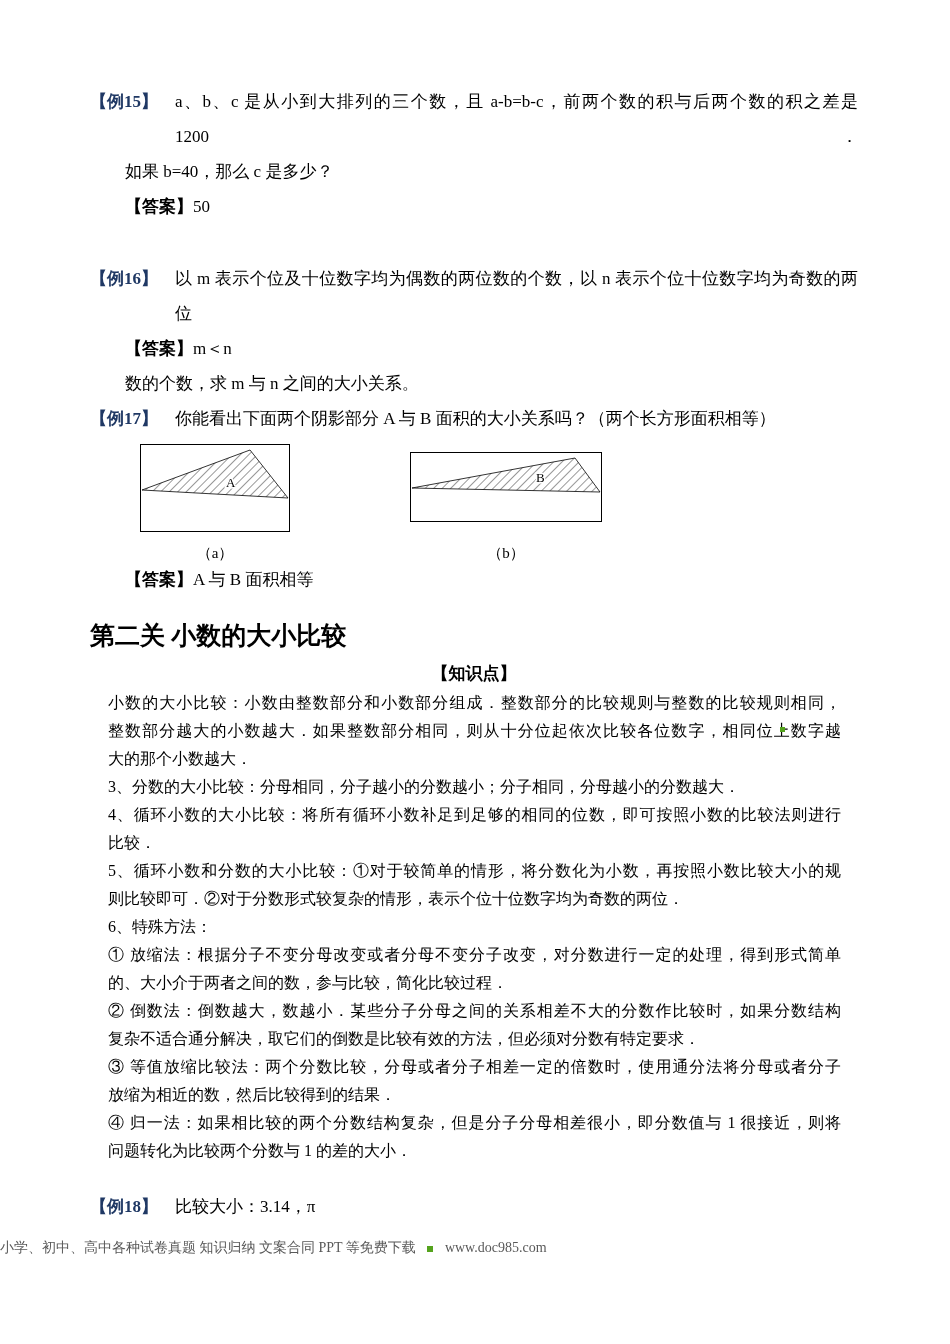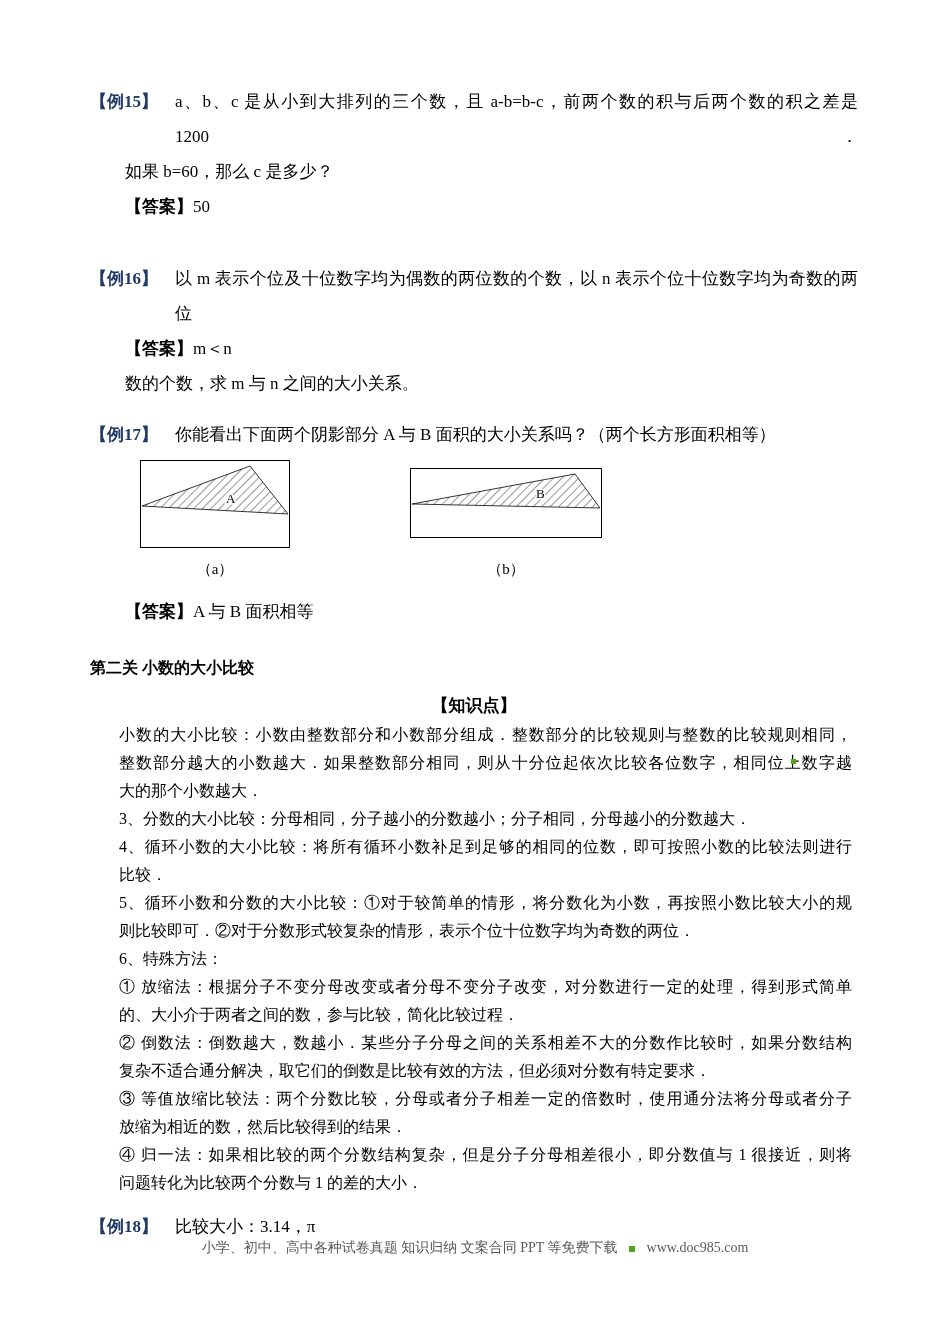--- a/index.html
+++ b/index.html
@@ -18,51 +18,51 @@
   .ex-label {
     flex:0 0 85px; width:85px;
     font-weight:bold;
     color:var(--example_label,#1f3864);
   }
   .ex-line { flex:1; }
   .ex-line.full { text-align:justify; text-align-last:justify; text-justify:inter-character; }
   .indent { margin-left:35px; font-size:17px; line-height:35px; }
   .ans-label { font-weight:bold; }
   .mt25 { margin-top:37px; }
-  .mt20 { margin-top:16px; }
+  .mt20 { }
 
   .figures { display:flex; align-items:flex-start; gap:120px; margin:8px 0 0 50px; }
   .figure { display:flex; flex-direction:column; align-items:center; justify-content:space-between; height:118px; }
   .figure.b { padding-top:8px; }
   .caption { font-size:15px; line-height:18px; }
   .fig-label { font:13px "Liberation Serif",serif; fill:#000; paint-order:stroke; stroke:#fff; stroke-width:3px; }
 
-  .section-heading { margin-top:24px; font-size:16px; font-weight:bold; line-height:30px; color:var(--heading,#000); }
+  .section-heading { margin-top:24px; font-size:25px; font-weight:bold; line-height:30px; color:var(--heading,#000); }
   .kp-label { margin-top:8px; font-size:17px; font-weight:bold; line-height:30px;text-align:center; }
-  .kn { margin-left:29px; width:733px; font-size:16px; line-height:28px; }
+  .kn { margin-left:18px; width:733px; font-size:16px; line-height:28px; }
   .kn.full { text-align:justify; text-align-last:justify; text-justify:inter-character; }
   .kn-wrap { position:relative; }
 
   .dot { display:inline-block; width:6px; height:6px; background:var(--artifact_green,#55a31d); vertical-align:middle; margin:0 8px; }
   .dot.abs { position:absolute; width:5px; height:5px; left:672px; top:10px; margin:0; }
 
-  .footer { position:absolute; left:0; right:0; top:1238px; text-align:center; font-size:14px; color:var(--footer_text,#595959); line-height:20px; }
+  .footer { position:absolute; left:0; right:0; top:1238px; font-size:14px; color:var(--footer_text,#595959); line-height:20px; }
   .footer .url { color:var(--footer_text,#595959); }
 </style>
 </head>
 <body>
 
 <div class="page">
 
   <div class="ex-block">
     <div class="ex-row">
       <span class="ex-label">【例15】</span>
       <span class="ex-line full">a、b、c 是从小到大排列的三个数，且 a-b=b-c，前两个数的积与后两个数的积之差是 1200．</span>
     </div>
-    <div class="indent">如果 b=60，那么 c 是多少？</div>
+    <div class="indent">如果 b=40，那么 c 是多少？</div>
     <div class="indent">
       <span class="ans-label">【答案】</span><span>50</span>
     </div>
   </div>
 
   <div class="ex-block mt25">
     <div class="ex-row">
       <span class="ex-label">【例16】</span>
       <span class="ex-line full">以 m 表示个位及十位数字均为偶数的两位数的个数，以 n 表示个位十位数字均为奇数的两位</span>
     </div>
@@ -130,21 +130,21 @@
   <div class="kn">6、特殊方法：</div>
   <div class="kn full">① 放缩法：根据分子不变分母改变或者分母不变分子改变，对分数进行一定的处理，得到形式简单</div>
   <div class="kn">的、大小介于两者之间的数，参与比较，简化比较过程．</div>
   <div class="kn full">② 倒数法：倒数越大，数越小．某些分子分母之间的关系相差不大的分数作比较时，如果分数结构</div>
   <div class="kn">复杂不适合通分解决，取它们的倒数是比较有效的方法，但必须对分数有特定要求．</div>
   <div class="kn full">③ 等值放缩比较法：两个分数比较，分母或者分子相差一定的倍数时，使用通分法将分母或者分子</div>
   <div class="kn">放缩为相近的数，然后比较得到的结果．</div>
   <div class="kn full">④ 归一法：如果相比较的两个分数结构复杂，但是分子分母相差很小，即分数值与 1 很接近，则将</div>
   <div class="kn">问题转化为比较两个分数与 1 的差的大小．</div>
 
-  <div class="ex-block" style="margin-top:12px">
+  <div class="ex-block" style="margin-top:24px">
     <div class="ex-row">
       <span class="ex-label">【例18】</span>
       <span class="ex-line">比较大小：3.14，π</span>
     </div>
   </div>
 
   <div class="footer">
     <span>小学、初中、高中各种试卷真题 知识归纳 文案合同 PPT 等免费下载</span>
     <span class="dot"></span>
     <span class="url">www.doc985.com</span>

